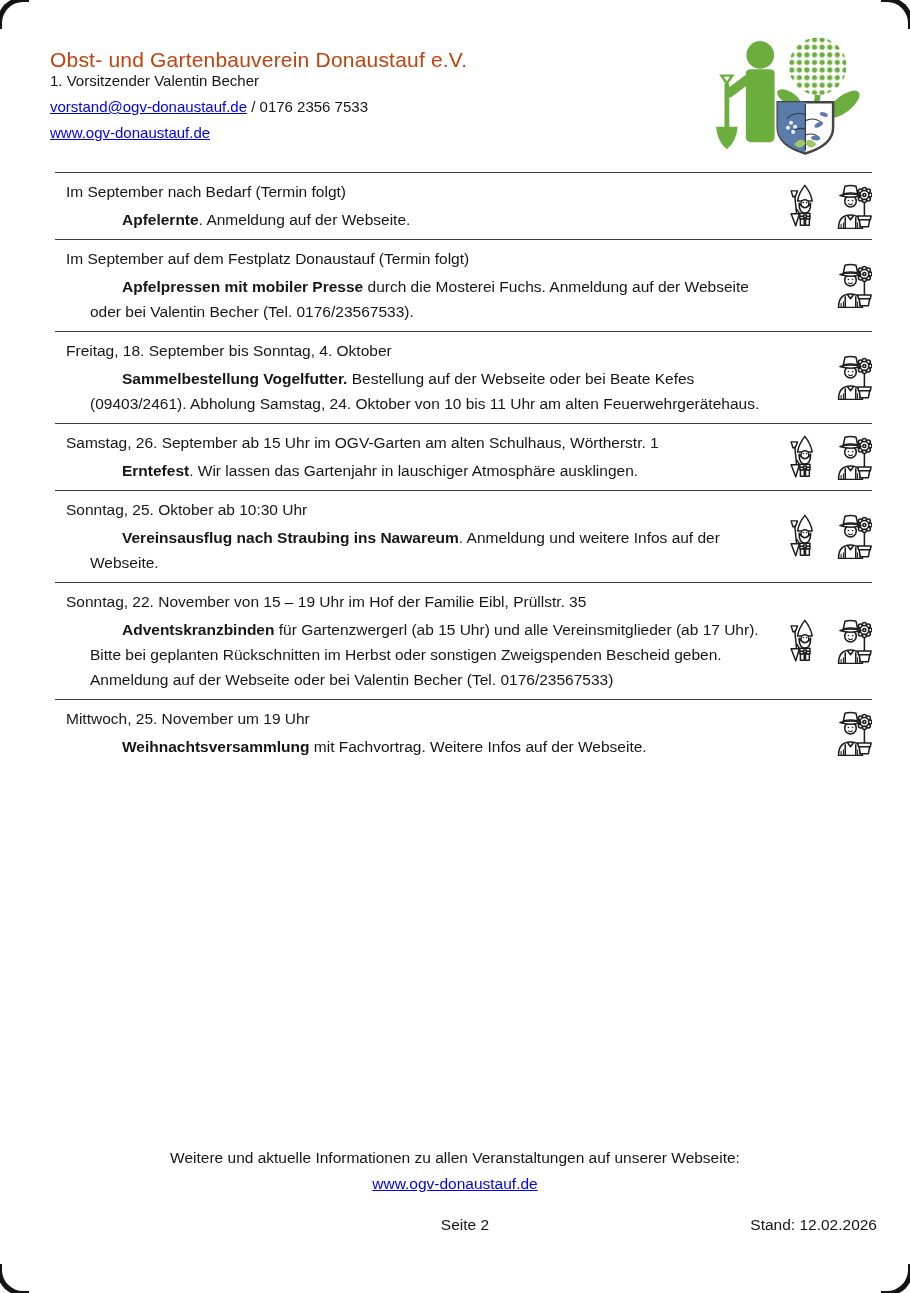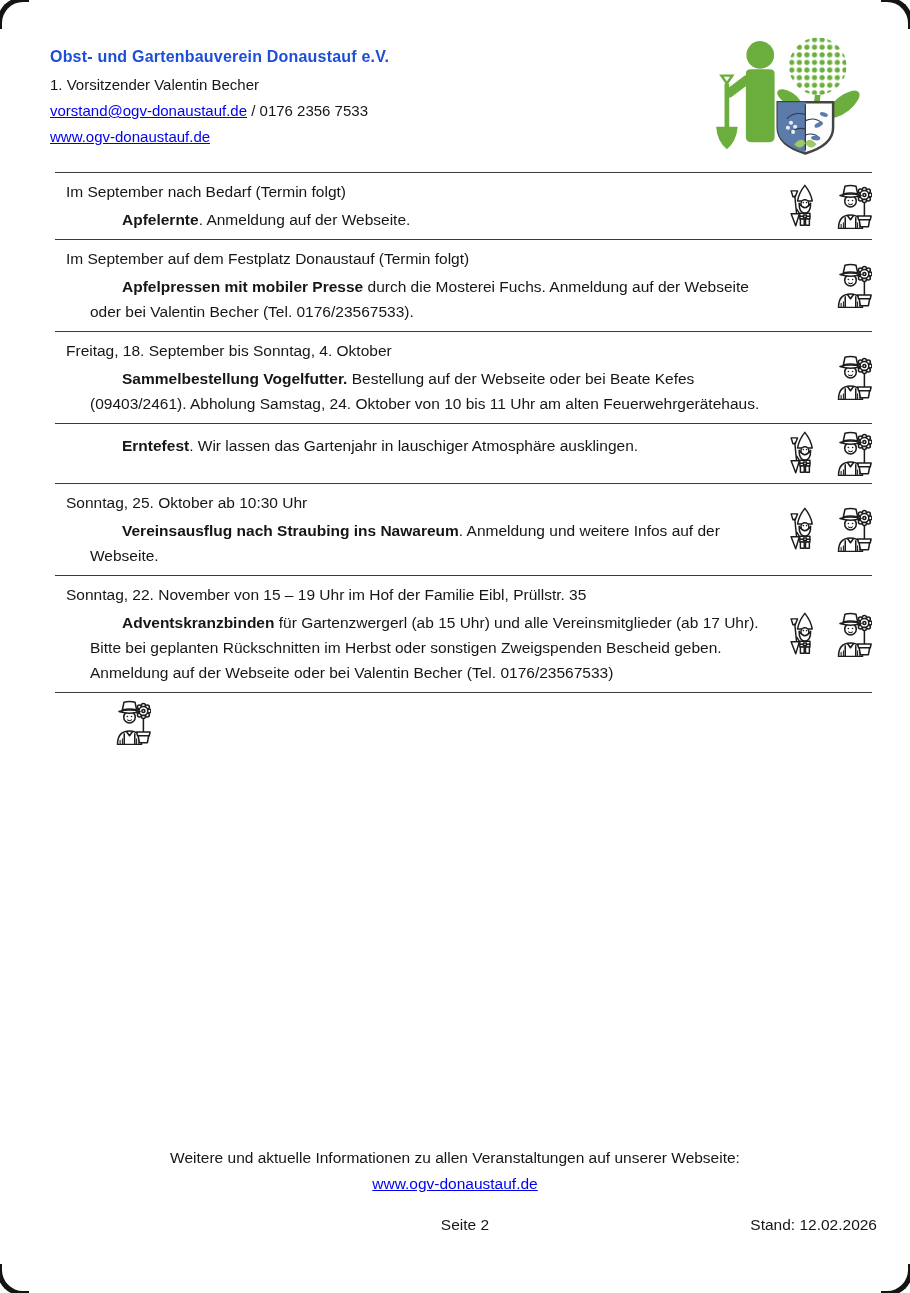--- a/index.html
+++ b/index.html
@@ -8,22 +8,22 @@
     background:#ffffff; font-family:"Liberation Sans", sans-serif; color:#161616;
   }
   
   .corner { position:absolute; width:27px; height:27px; pointer-events:none; z-index:50; }
   .corner.tl { top:-3px; left:-3px;  border-top:5px solid #141414; border-left:5px solid #141414;  border-top-left-radius:26px; }
   .corner.tr { top:-3px; right:-3px; border-top:5px solid #141414; border-right:5px solid #141414; border-top-right-radius:26px; }
   .corner.bl { bottom:-3px; left:-3px;  border-bottom:5px solid #141414; border-left:5px solid #141414;  border-bottom-left-radius:26px; }
   .corner.br { bottom:-3px; right:-3px; border-bottom:5px solid #141414; border-right:5px solid #141414; border-bottom-right-radius:26px; }
 
   .header { position:absolute; left:50px; top:48px; }
-  .title { font-size:16px; font-weight:700; margin:0; color:#1d4ed8; letter-spacing:.2px; }
-  .subtitle { font-size:15px; margin-top:10px; }
+  .title { font-size:21px; font-weight:400; margin:0; color:#c2410c; letter-spacing:.2px; }
+  .subtitle { font-size:15px; }
   .contact-line { font-size:15px; margin-top:9px; }
   a.doclink { color:#0101ee; text-decoration:underline; }
   .weblink-line { font-size:15px; margin-top:9px; }
 
   .logo { position:absolute; top:28px; right:42px; width:156px; height:136px; }
 
   .events { position:absolute; left:55px; top:172px; width:817px; }
   .event-row { display:flex; border-top:1.5px solid #3c3c3c; padding:6px 0 7px 0;justify-content:space-between; }
   .event-text { flex:1; min-width:0; }
   .event-date { font-size:15.5px; line-height:25px; padding-left:11px; }
@@ -184,20 +184,21 @@
       </div>
       <div class="event-icons">
         <svg class="icon-gardener-svg">
             <use href="#icon-gardener"></use>
           </svg>
       </div>
     </div>
 
     <div class="event-row">
       <div class="event-text">
+        <div class="event-date">Samstag, 26. September ab 15 Uhr im OGV-Garten am alten Schulhaus, Wörtherstr. 1</div>
         <div class="event-desc"><b>Erntefest</b><span>. Wir lassen das Gartenjahr in lauschiger Atmosphäre ausklingen.</span></div>
       </div>
       <div class="event-icons">
         <svg class="icon-gnome-svg">
             <use href="#icon-gnome"></use>
           </svg>
         <svg class="icon-gardener-svg">
             <use href="#icon-gardener"></use>
           </svg>
       </div>
@@ -227,20 +228,24 @@
         <svg class="icon-gnome-svg">
             <use href="#icon-gnome"></use>
           </svg>
         <svg class="icon-gardener-svg">
             <use href="#icon-gardener"></use>
           </svg>
       </div>
     </div>
 
     <div class="event-row">
+      <div class="event-text">
+        <div class="event-date">Mittwoch, 25. November um 19 Uhr</div>
+        <div class="event-desc"><b>Weihnachtsversammlung</b><span> mit Fachvortrag. Weitere Infos auf der Webseite.</span></div>
+      </div>
       <div class="event-icons">
         <svg class="icon-gardener-svg">
             <use href="#icon-gardener"></use>
           </svg>
       </div>
     </div>
 
   </div>
 
   <div class="footer-note">

